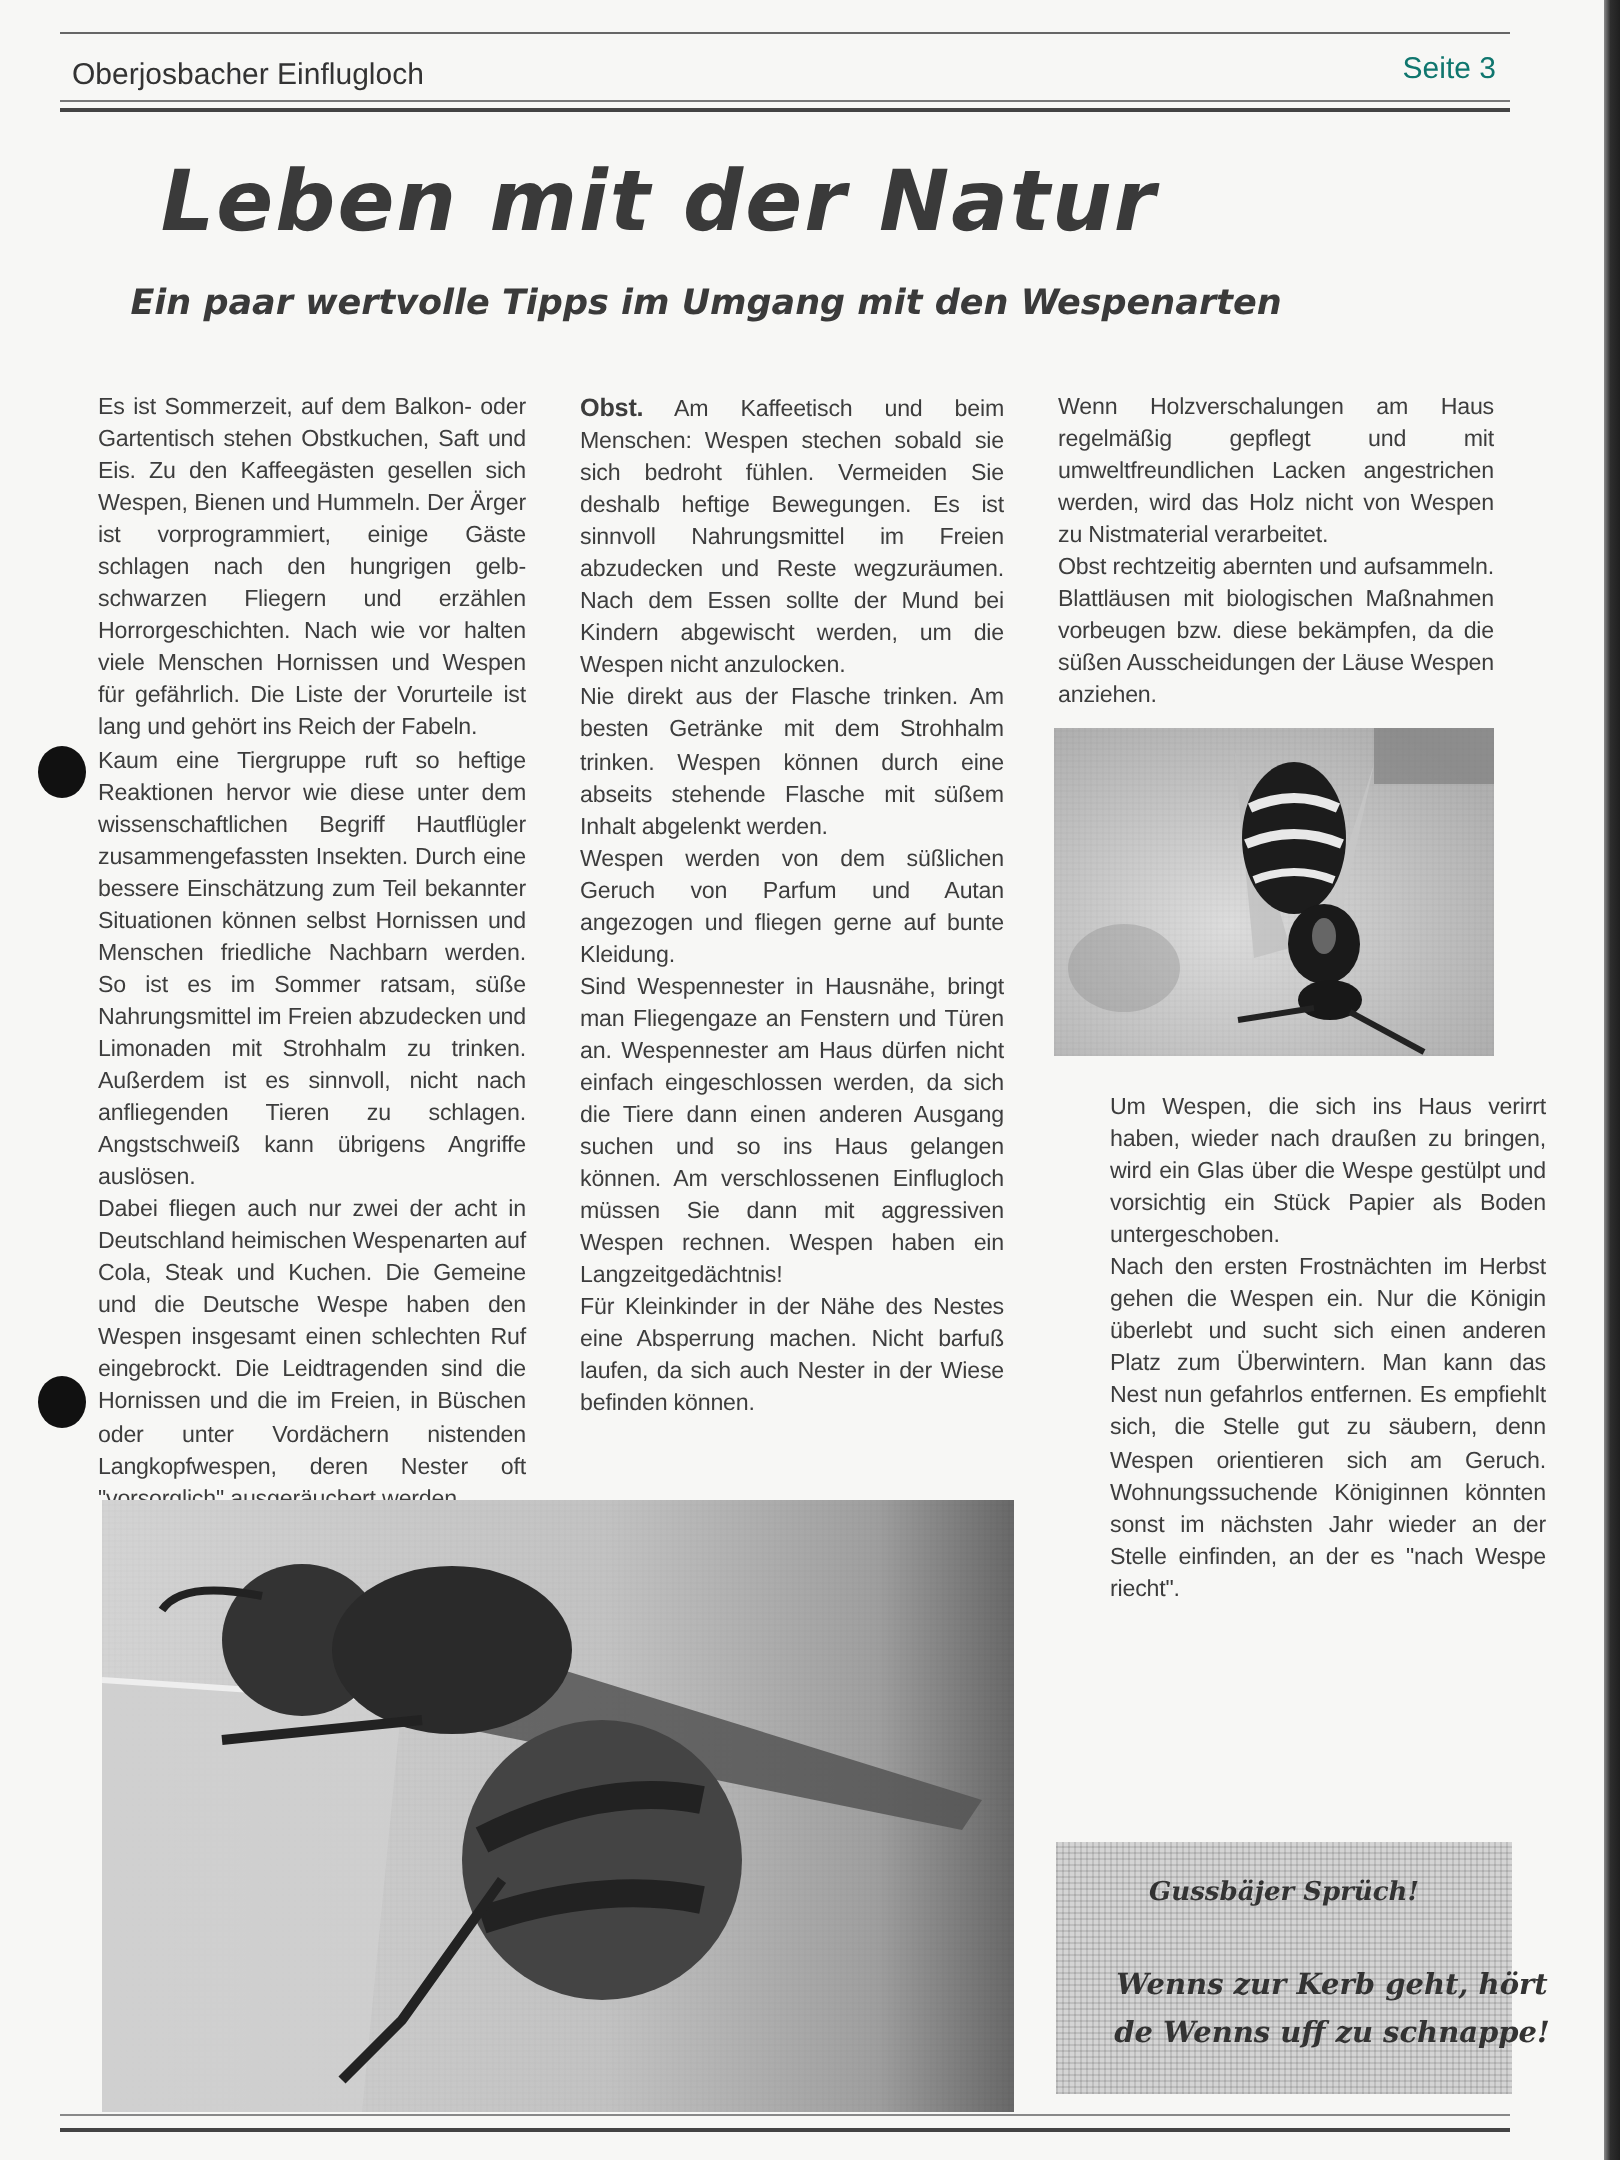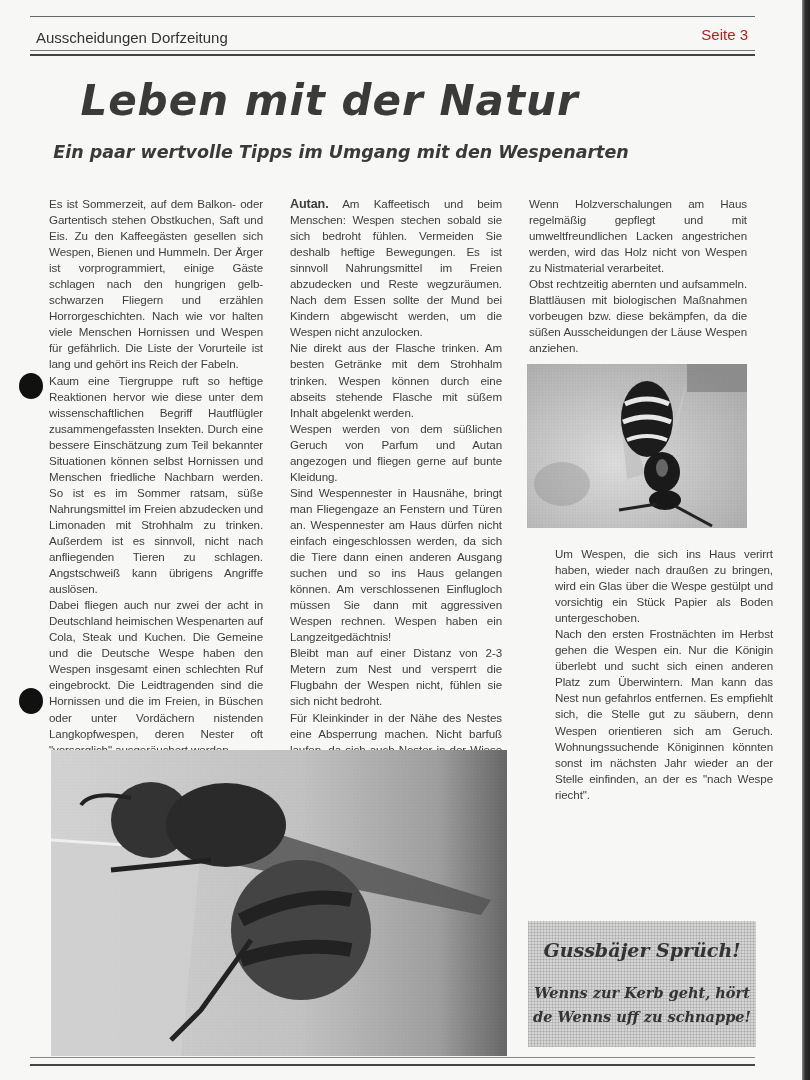--- a/index.html
+++ b/index.html
@@ -11,33 +11,33 @@
   }
   .right-edge {
     position: absolute; top: 0; right: 0; width: 8px; height: 1080px;
     background: linear-gradient(to right, #8a8a8a, #2e2e2e 40%, #1f1f1f);
   }
   .rule { position: absolute; left: 30px; width: 725px; background: #555; }
   .header-title {
     position: absolute; left: 36px; top: 29px; font-size: 15px; color: #333;
   }
   .header-page {
-    position: absolute; right: 62px; top: 26px; font-size: 15px; color: #b91c1c;
+    position: absolute; right: 62px; top: 26px; font-size: 15px; color: #0f766e;
   }
   .hole {
     position: absolute; left: 19px; width: 24px; height: 26px; border-radius: 50%;
     background: #111;
   }
   .title {
     position: absolute; left: 0; width: 659px; top: 76px; text-align: center;
     font-family: "DejaVu Sans", sans-serif; font-weight: bold; font-style: italic;
     font-size: 42px; color: #3a3a3a; letter-spacing: 1px;
   }
   .subtitle {
-    position: absolute; left: 4px; width: 674px; top: 142px; text-align: center;
+    position: absolute; left: 16px; width: 674px; top: 142px; text-align: center;
     font-family: "DejaVu Sans", sans-serif; font-weight: bold; font-style: italic;
     font-size: 17.5px; color: #3a3a3a;
   }
   .col {
     position: absolute; font-size: 11.6px; line-height: 16.05px; color: #3d3d3d;
     text-align: justify; font-family: "Liberation Sans", sans-serif;
     letter-spacing: -0.1px;
   }
   .col p { margin: 0; }
   .col .lead { font-weight: bold; font-size: 12.6px; }
@@ -61,57 +61,56 @@
   .photo svg { position: absolute; left: 0; top: 0; }
   .quote-box {
     position: absolute; left: 528px; top: 921px; width: 228px; height: 126px;
     background-color: #d4d4d4;
     background-image: repeating-linear-gradient(0deg, rgba(0,0,0,0.1) 0 1px, transparent 1px 3px),
                       repeating-linear-gradient(90deg, rgba(0,0,0,0.1) 0 1px, transparent 1px 3px);
   }
   .quote-title {
     position: absolute; left: 0; width: 228px; top: 18px; text-align: center;
     font-family: "DejaVu Serif", serif; font-style: italic; font-weight: bold;
-    font-size: 19px; color: #333;
+    font-size: 13px; color: #333;
   }
   .quote-text {
     position: absolute; left: 0; width: 228px; top: 60px; text-align: center;
     font-family: "DejaVu Serif", serif; font-style: italic; font-weight: bold;
-    font-size: 14.5px; line-height: 24px; color: #333;
+    font-size: 14.5px; line-height: 24px; color: #333; padding-left: 24px;
   }
 </style>
 </head>
 <body>
 
 <div class="right-edge"></div>
 
 <div class="rule" style="top:16px;height:1px;background:#666;"></div>
-<div class="header-title">Ausscheidungen Dorfzeitung</div>
+<div class="header-title">Oberjosbacher Einflugloch</div>
 <div class="header-page">Seite 3</div>
 <div class="rule" style="top:50px;height:1px;background:#777;"></div>
 <div class="rule" style="top:54px;height:2px;background:#444;"></div>
 
 <div class="hole" style="top:373px;"></div>
 <div class="hole" style="top:688px;"></div>
 
 <div class="title">Leben mit der Natur</div>
 <div class="subtitle">Ein paar wertvolle Tipps im Umgang mit den Wespenarten</div>
 
 <div class="col col1">
   <p>Es ist Sommerzeit, auf dem Balkon- oder Gartentisch stehen Obstkuchen, Saft und Eis. Zu den Kaffeegästen gesellen sich Wespen, Bienen und Hummeln. Der Ärger ist vorprogrammiert,  einige Gäste schlagen nach den hungrigen gelb-schwarzen Fliegern und erzählen Horrorgeschichten. Nach wie vor halten viele Menschen Hornissen und Wespen für gefährlich. Die Liste der Vorurteile ist lang und gehört ins Reich der Fabeln.</p>
   <p>Kaum eine Tiergruppe ruft so heftige Reaktionen hervor wie diese unter dem wissenschaftlichen Begriff Hautflügler zusammengefassten Insekten.  Durch eine bessere Einschätzung zum Teil bekannter Situationen können selbst Hornissen und Menschen friedliche Nachbarn werden. So ist es im Sommer ratsam, süße Nahrungsmittel im Freien abzudecken und Limonaden mit Strohhalm zu trinken. Außerdem ist es sinnvoll, nicht nach anfliegenden Tieren zu schlagen. Angstschweiß kann übrigens Angriffe auslösen.</p>
   <p>Dabei fliegen auch nur zwei der acht in Deutschland heimischen Wespenarten auf Cola, Steak und Kuchen. Die Gemeine und die Deutsche Wespe haben den Wespen insgesamt einen schlechten Ruf eingebrockt. Die Leidtragenden sind die Hornissen und die im Freien, in Büschen oder unter Vordächern nistenden Langkopfwespen, deren Nester oft "vorsorglich" ausgeräuchert werden.</p>
 </div>
 
 <div class="col col2">
-  <p><span class="lead">Autan.</span><span> Am Kaffeetisch und beim Menschen: Wespen stechen sobald sie sich bedroht fühlen. Vermeiden Sie deshalb heftige Bewegungen. Es ist sinnvoll Nahrungsmittel im Freien abzudecken und Reste wegzuräumen. Nach dem Essen sollte der Mund bei Kindern abgewischt werden, um die Wespen nicht anzulocken.</span></p>
+  <p><span class="lead">Obst.</span><span> Am Kaffeetisch und beim Menschen: Wespen stechen sobald sie sich bedroht fühlen. Vermeiden Sie deshalb heftige Bewegungen. Es ist sinnvoll Nahrungsmittel im Freien abzudecken und Reste wegzuräumen. Nach dem Essen sollte der Mund bei Kindern abgewischt werden, um die Wespen nicht anzulocken.</span></p>
   <p>Nie direkt aus der Flasche trinken. Am besten Getränke mit dem Strohhalm trinken. Wespen können durch eine abseits stehende Flasche mit süßem Inhalt abgelenkt werden.</p>
   <p>Wespen werden von dem süßlichen Geruch von Parfum und Autan angezogen und fliegen gerne auf bunte Kleidung.</p>
   <p>Sind Wespennester in Hausnähe, bringt man Fliegengaze an Fenstern und Türen an. Wespennester am Haus dürfen nicht einfach eingeschlossen werden, da sich die Tiere dann einen anderen Ausgang suchen und so ins Haus gelangen können. Am verschlossenen Einflugloch müssen Sie dann mit aggressiven Wespen rechnen. Wespen haben ein Langzeitgedächtnis!</p>
-  <p>Bleibt man auf einer Distanz von 2-3 Metern zum Nest und versperrt die Flugbahn der Wespen nicht, fühlen sie sich nicht bedroht.</p>
   <p>Für Kleinkinder in der Nähe des Nestes eine Absperrung machen. Nicht barfuß laufen, da sich auch Nester in der Wiese befinden können.</p>
 </div>
 
 <div class="col col3a">
   <p>Wenn Holzverschalungen am Haus regelmäßig gepflegt und mit umweltfreundlichen Lacken angestrichen werden, wird das Holz nicht von Wespen zu Nistmaterial verarbeitet.</p>
   <p>Obst rechtzeitig abernten und aufsammeln. Blattläusen mit biologischen Maßnahmen vorbeugen bzw. diese bekämpfen, da die süßen Ausscheidungen der Läuse Wespen anziehen.</p>
 </div>
 
 <div class="photo photo-small">
   <svg width="220" height="164" viewBox="0 0 220 164">

